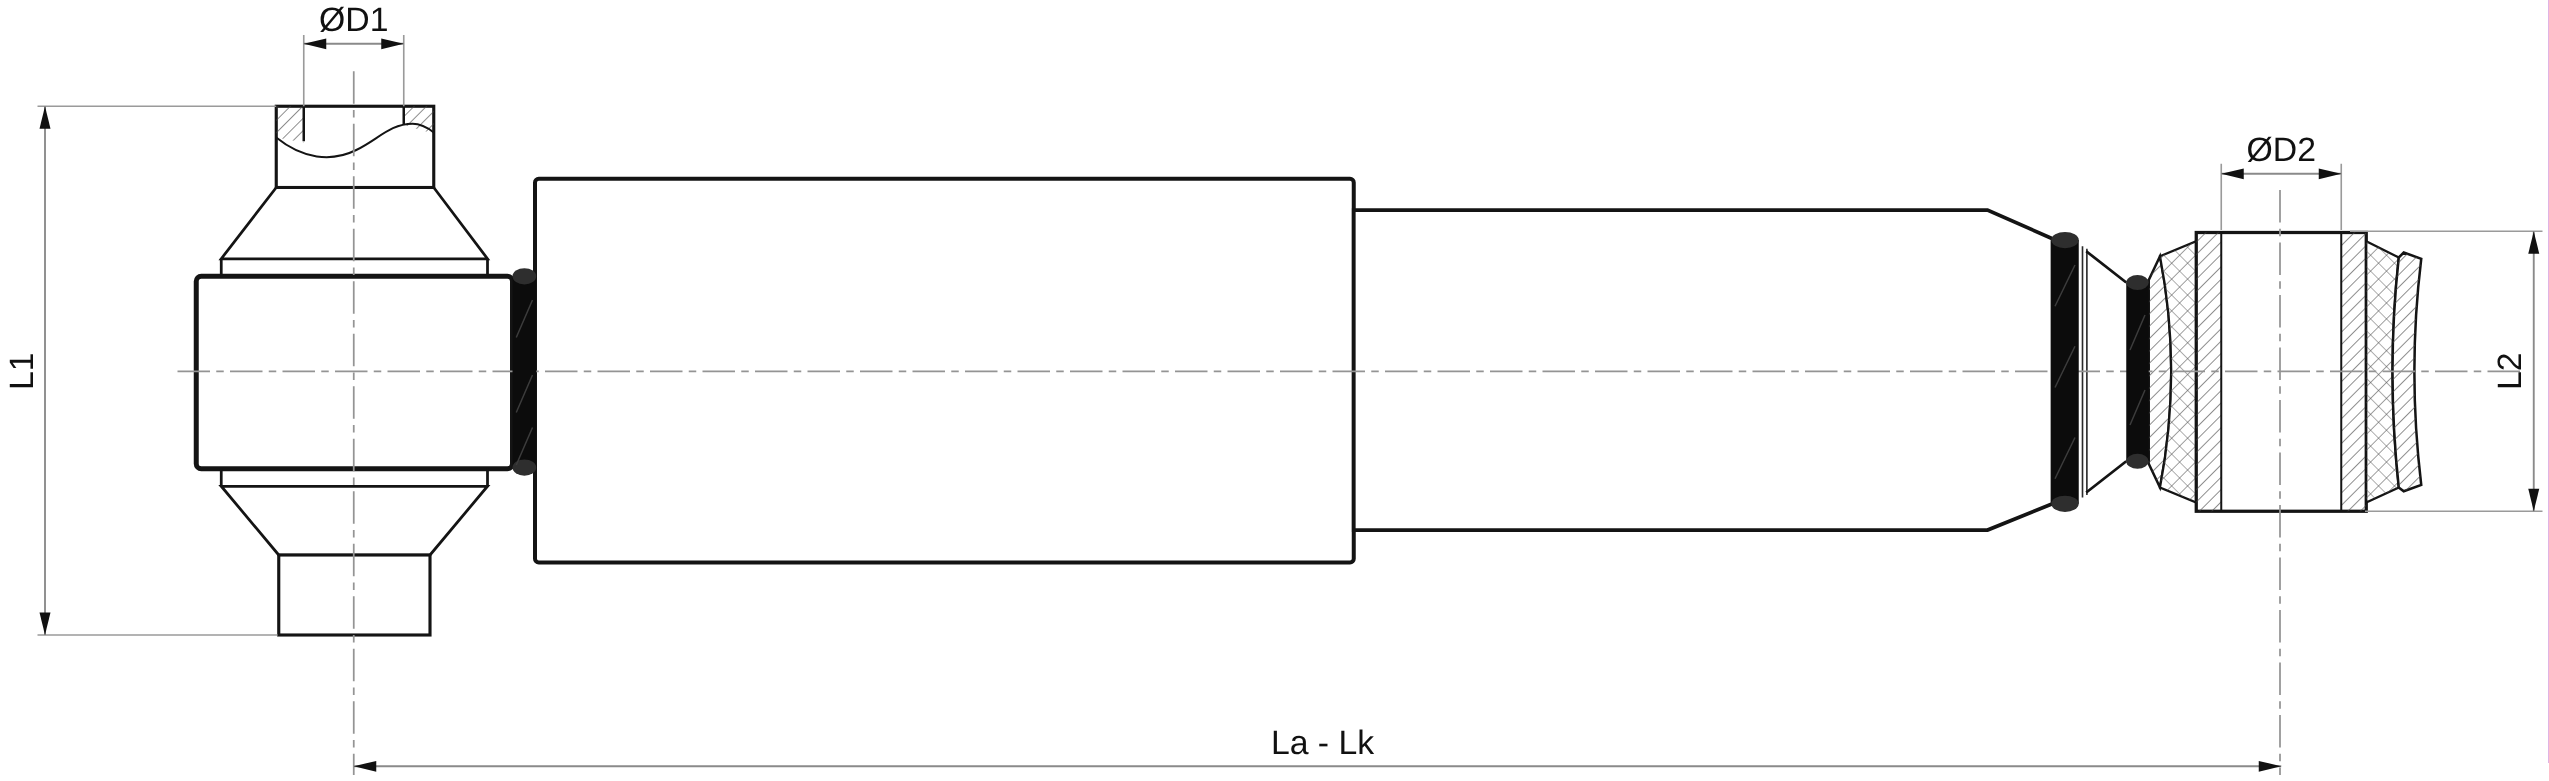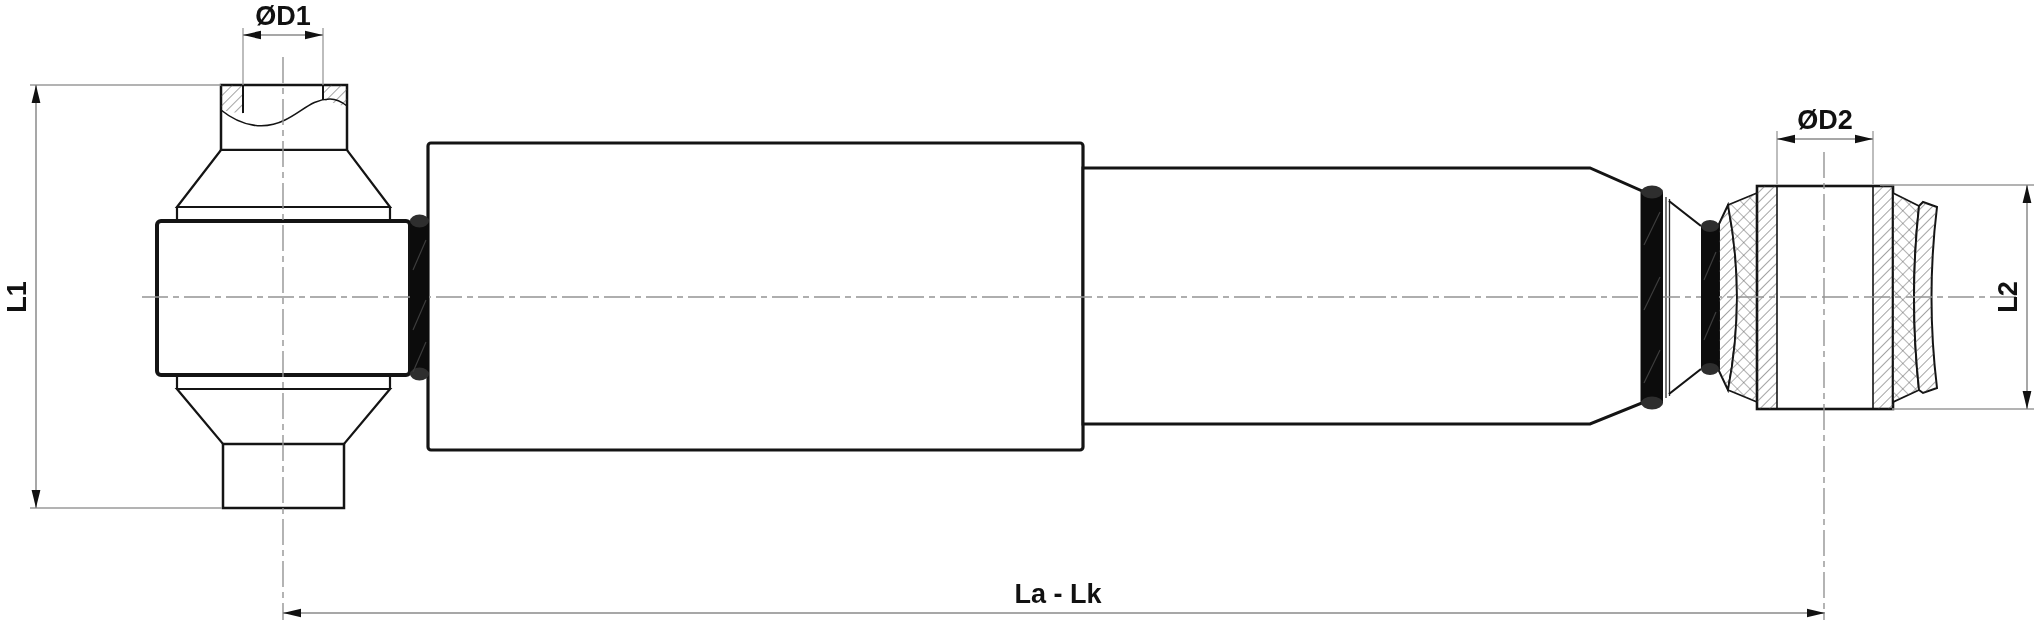--- a/index.html
+++ b/index.html
@@ -1,17 +1,17 @@
 <!DOCTYPE html>
 <html><head>
 <meta charset="utf-8">
 <style>
   html,body{margin:0;padding:0;background:#ffffff;}
   .stage{position:relative;width:2039px;height:625px;background:#a21caf;overflow:hidden;
-         font-family:"Liberation Sans", sans-serif;font-weight:bold;}
+         font-family:"Liberation Sans", sans-serif;}
   svg{display:block}
   .dim-text{font-family:"Liberation Sans", sans-serif;font-size:27px;fill:#111;}
   .dim-line{stroke:#8a8a8a;stroke-width:1.5;fill:none;}
   .ext-line{stroke:#9a9a9a;stroke-width:1.3;fill:none;}
   .arrow{fill:#111;stroke:none;}
   .part{stroke:#141414;fill:#ffffff;}
   .detail{stroke:#141414;fill:none;}
   .centerline{stroke:#949494;stroke-width:1.4;fill:none;stroke-dasharray:26 5 6 5;}
   .streak{stroke:#3c3c3c;stroke-width:1.2;fill:none;}
 </style>

